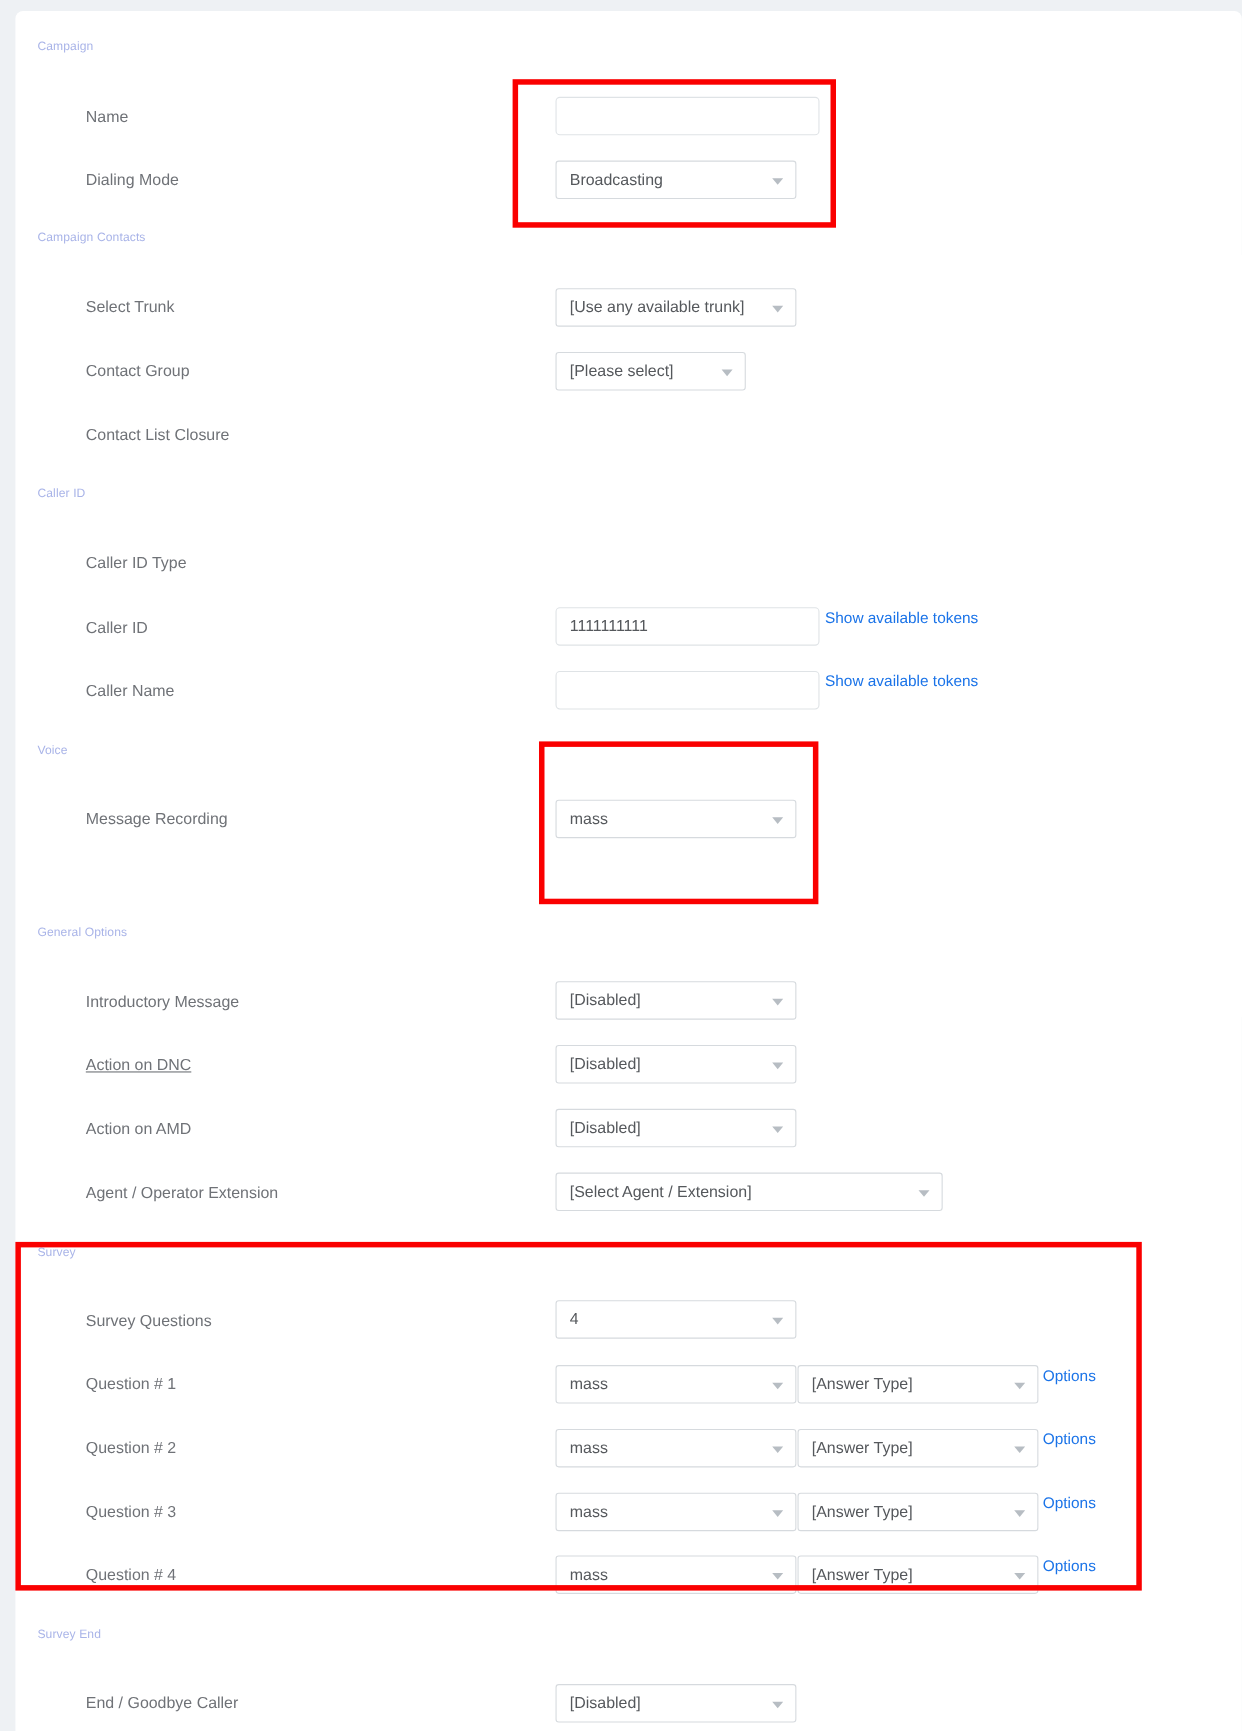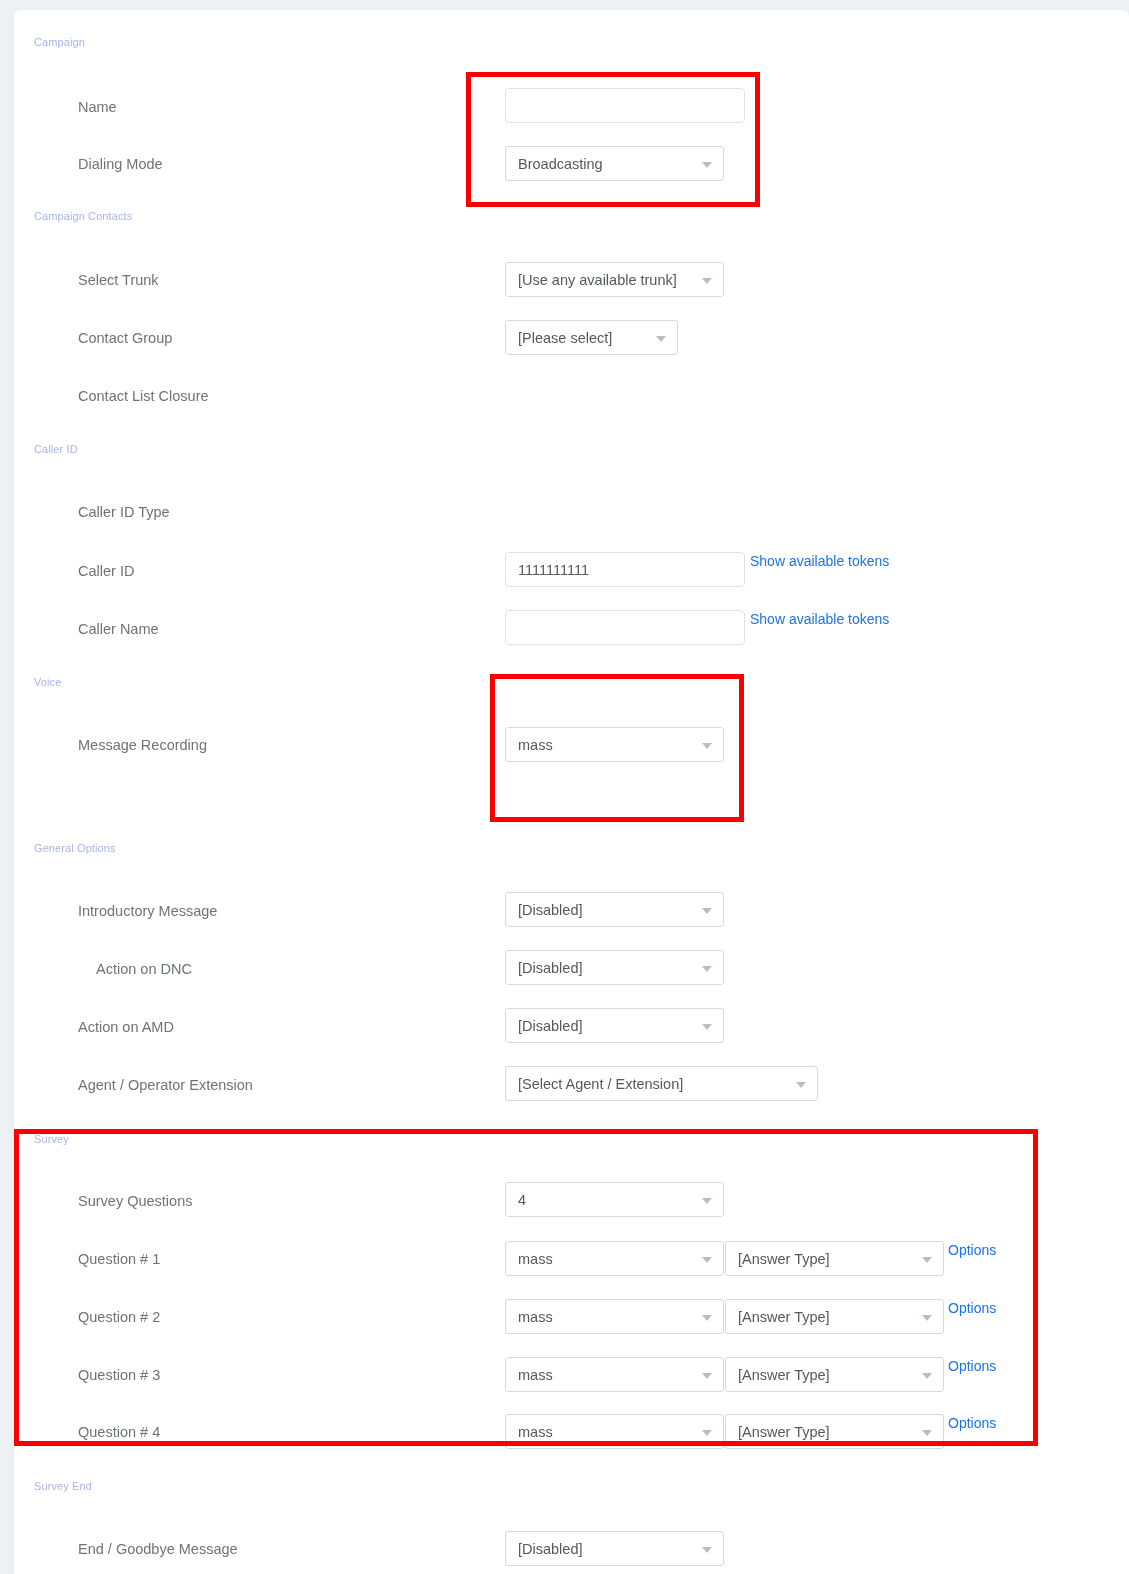--- a/index.html
+++ b/index.html
@@ -169,34 +169,34 @@
     </div>
 
     <div class="section-title" style="left:20px; top:832px;">General Options</div>
 
     <div class="field-label" style="left:64px; top:893px;">Introductory Message</div>
     <div class="ctrl select" style="left:491px; top:882px; width:219px;">
       <span class="val">[Disabled]</span>
       <span class="caret"></span>
     </div>
 
-    <div class="field-label" style="left:82px; top:951px;">Action on DNC</div>
+    <div class="field-label" style="left:64px; top:951px;text-decoration:underline;">Action on DNC</div>
     <div class="ctrl select" style="left:491px; top:940px; width:219px;">
       <span class="val">[Disabled]</span>
       <span class="caret"></span>
     </div>
 
     <div class="field-label" style="left:64px; top:1009px;">Action on AMD</div>
     <div class="ctrl select" style="left:491px; top:998px; width:219px;">
       <span class="val">[Disabled]</span>
       <span class="caret"></span>
     </div>
 
     <div class="field-label" style="left:64px; top:1067px;">Agent / Operator Extension</div>
-    <div class="ctrl select" style="left:491px; top:1056px; width:313px;">
+    <div class="ctrl select" style="left:491px; top:1056px; width:352px;">
       <span class="val">[Select Agent / Extension]</span>
       <span class="caret"></span>
     </div>
 
     <div class="section-title" style="left:20px; top:1123px;">Survey</div>
 
     <div class="field-label" style="left:64px; top:1183px;">Survey Questions</div>
     <div class="ctrl select" style="left:491px; top:1172px; width:219px;">
       <span class="val">4</span>
       <span class="caret"></span>
@@ -241,21 +241,21 @@
       <span class="caret"></span>
     </div>
     <div class="ctrl select" style="left:711px; top:1404px; width:219px;">
       <span class="val">[Answer Type]</span>
       <span class="caret"></span>
     </div>
     <div class="link" style="left:934px; top:1405px;">Options</div>
 
     <div class="section-title" style="left:20px; top:1470px;">Survey End</div>
 
-    <div class="field-label" style="left:64px; top:1531px;">End / Goodbye Message</div>
+    <div class="field-label" style="left:64px; top:1531px;">End / Goodbye Caller</div>
     <div class="ctrl select" style="left:491px; top:1521px; width:219px;">
       <span class="val">[Disabled]</span>
       <span class="caret"></span>
     </div>
 
   </div>
 
   <div class="redbox" style="left:466px; top:72px; width:294px; height:135px;"></div>
 
   <div class="redbox" style="left:490px; top:674px; width:254px; height:148px;"></div>

